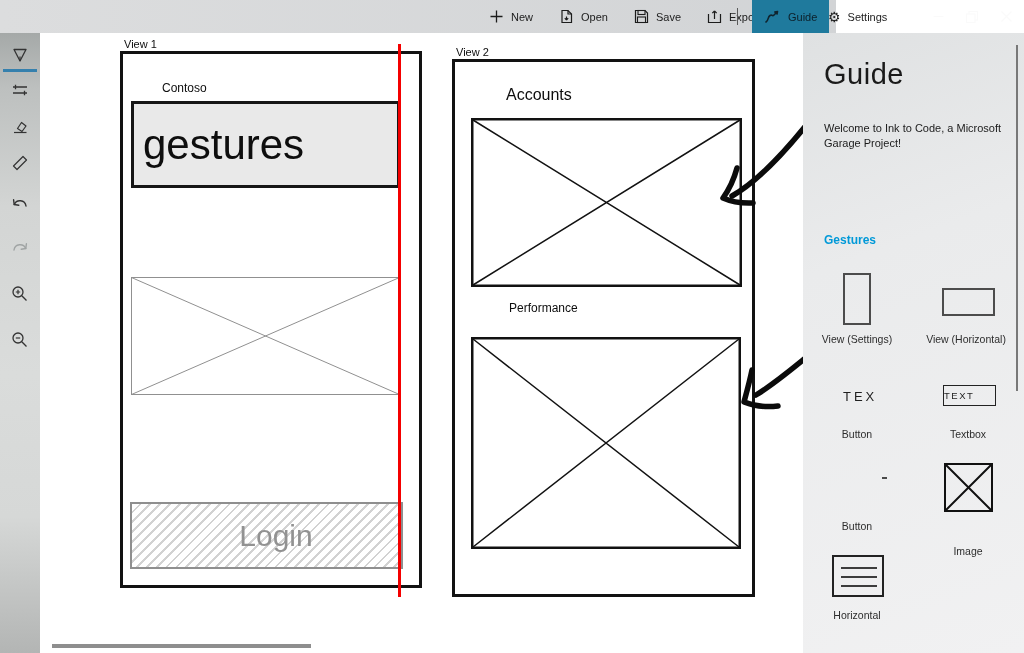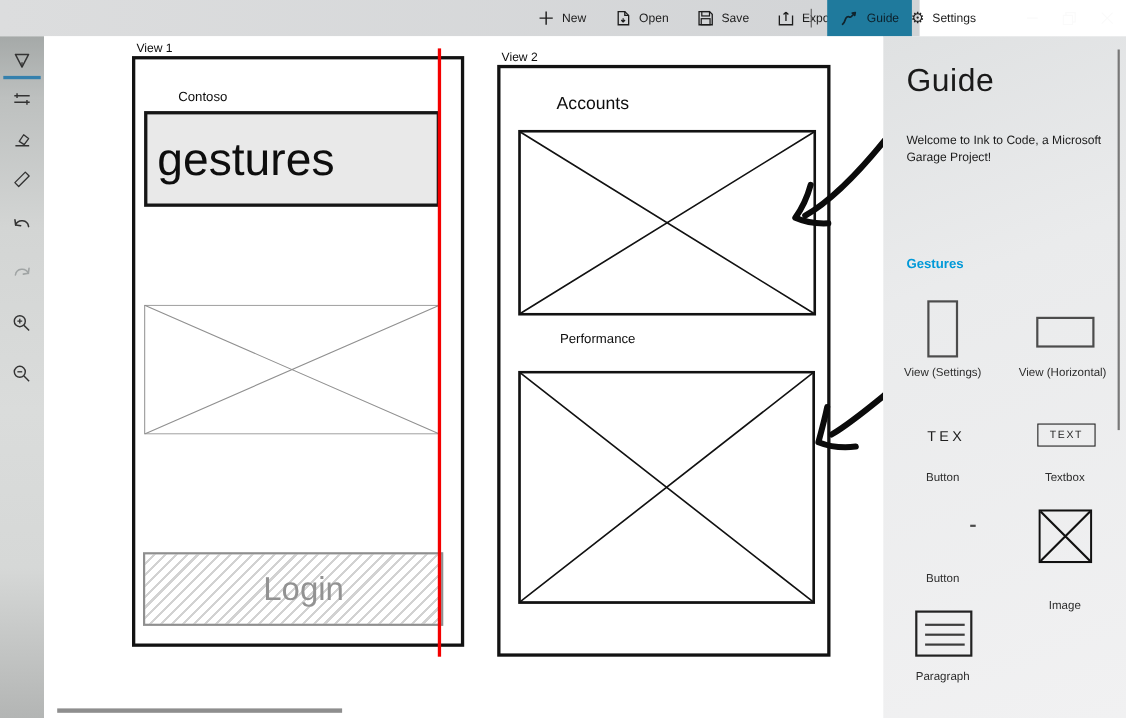--- a/index.html
+++ b/index.html
@@ -43,21 +43,21 @@
 
   
   #guide-panel{left:803px;top:33px;width:221px;height:620px;
     background:linear-gradient(160deg,#dfe1e2 0%,#eaebec 35%,#f1f1f2 100%);}
   #guide-title{left:21px;top:25px;font-size:29px;font-weight:300;color:#1a1a1a;letter-spacing:.5px;}
   .guide-text{left:21px;width:182px;font-size:11px;line-height:1.38;color:#1b1b1b;}
   #gestures-heading{left:21px;top:200px;font-size:12px;font-weight:bold;}
   .glabel{font-size:10.5px;color:#2d2d2d;text-align:center;width:110px;}
   .gv-rect{border:2px solid #4c4c4c;box-sizing:border-box;}
   #g-tex{font-size:13px;letter-spacing:3px;color:#1f1f1f;}
-  #g-textbox{border:1.5px solid #222;box-sizing:border-box;display:flex;align-items:center;justify-content:center;
+  #g-textbox{border:1.5px solid #222;box-sizing:border-box;display:flex;align-items:center;
     font-size:9.5px;letter-spacing:1.5px;color:#1f1f1f;}
   #g-button-dot{background:#4a4a4a;}
   #g-paragraph{border:2px solid #222;box-sizing:border-box;}
   .pline{left:7px;width:36px;height:2px;background:#3c3c3c;}
   #v-scroll-thumb{background:#787878;}
   svg{display:block;}
 </style>
 </head>
 <body>
 
@@ -266,18 +266,18 @@
         <path d="M2 2 L47 47 M47 2 L2 47" stroke="#111" stroke-width="2" fill="none"></path>
       </svg>
     </div>
     <div class="glabel abs" style="left:110px;top:487px;margin-top:25px;">Image</div>
 
     <div id="g-paragraph" class="abs" style="left:29px;top:522px;width:52px;height:42px;">
       <div class="pline abs" style="top:10px;"></div>
       <div class="pline abs" style="top:19px;"></div>
       <div class="pline abs" style="top:28px;"></div>
     </div>
-    <div class="glabel abs" style="left:-1px;top:576px;">Paragraph</div>
+    <div class="glabel abs" style="left:-1px;top:576px;">Horizontal</div>
 
     <div id="v-scroll-thumb" class="abs" style="left:213px;top:12px;width:2px;height:346px;"></div>
   </div>
 
 </div>
 
 </body></html>

